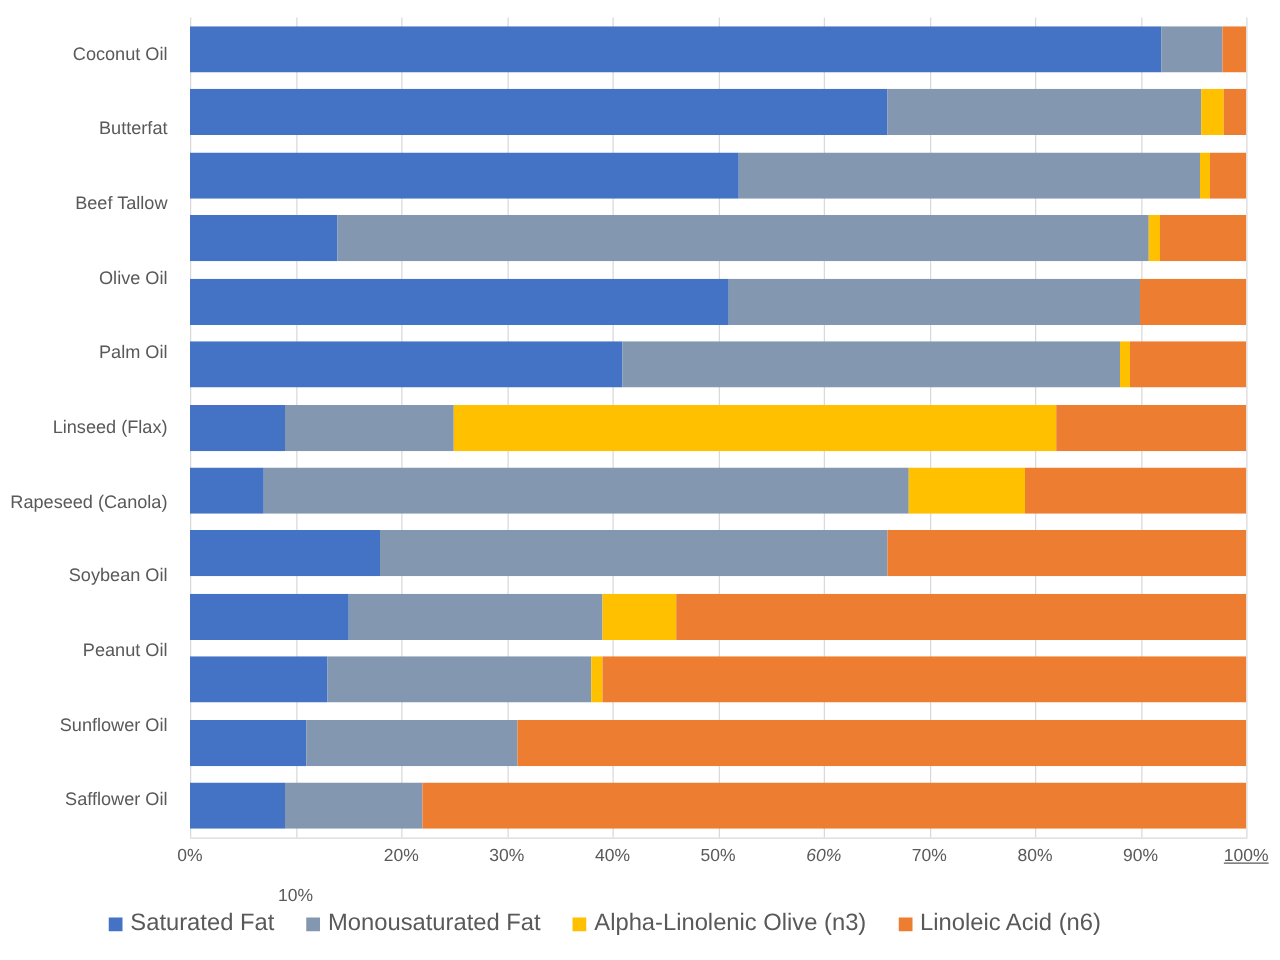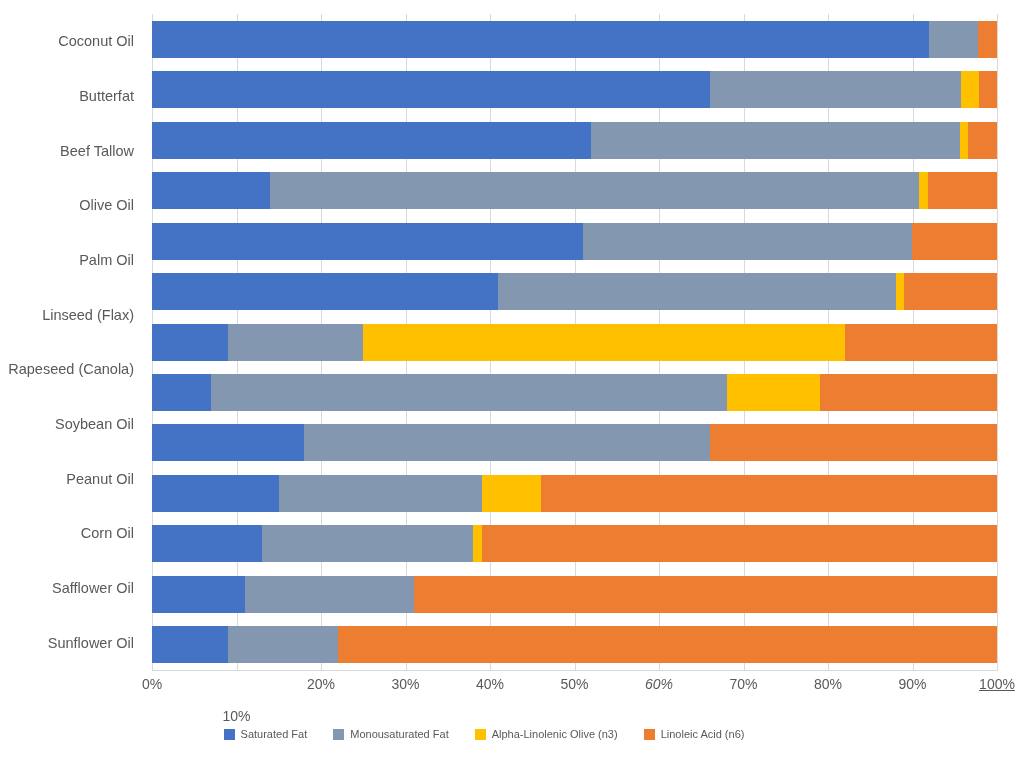--- a/index.html
+++ b/index.html
@@ -107,21 +107,21 @@
     top:728px;
     display:flex;
     justify-content:center;
     align-items:center;
     gap:26px;
   }
   .legend-item{
     display:flex;
     align-items:center;
     gap:6px;
-    font-size:11px;
+    font-size:19px;
     color:#595959;
     white-space:nowrap;
   }
   .legend-swatch{
     width:11px;height:11px;
     display:inline-block;
     flex:0 0 auto;
   }
 </style>
 </head>
@@ -132,23 +132,22 @@
   <div class="ylabels">
       <div class="ylabel">Coconut Oil</div>
       <div class="ylabel">Butterfat</div>
       <div class="ylabel">Beef Tallow</div>
       <div class="ylabel">Olive Oil</div>
       <div class="ylabel">Palm Oil</div>
       <div class="ylabel">Linseed (Flax)</div>
       <div class="ylabel">Rapeseed (Canola)</div>
       <div class="ylabel">Soybean Oil</div>
       <div class="ylabel">Peanut Oil</div>
-      <div class="ylabel">Corn Oil</div>
+      <div class="ylabel">Sunflower Oil</div>
       <div class="ylabel">Safflower Oil</div>
-      <div class="ylabel">Sunflower Oil</div>
     </div>
 
   <div class="plot-area">
     <div class="gridlines">
         <div class="gridline" style="left: 0%;"></div>
         <div class="gridline" style="left: 10%;"></div>
         <div class="gridline" style="left: 20%;"></div>
         <div class="gridline" style="left: 30%;"></div>
         <div class="gridline" style="left: 40%;"></div>
         <div class="gridline" style="left: 50%;"></div>

